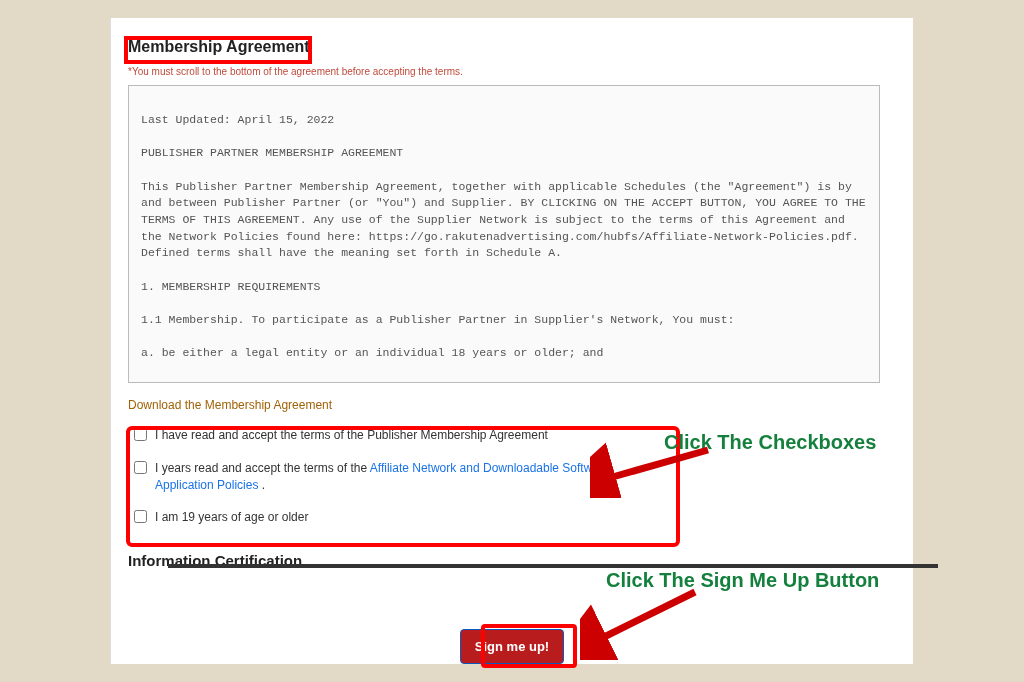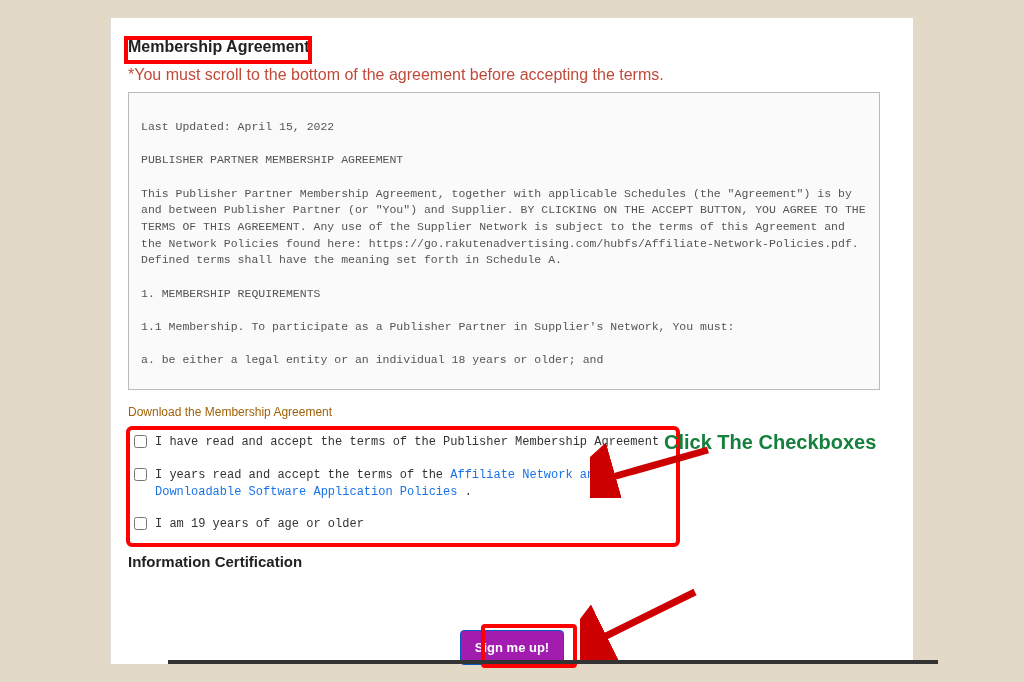--- a/index.html
+++ b/index.html
@@ -9,21 +9,21 @@
       width: 1024px;
       height: 682px;
       overflow: hidden;
       position: relative;
     }
     .outer {
       position: absolute;
       left: 30px;
       top: 18px;
       width: 964px;
-      height: 646px;
+      height: 550px;
       background: #e3d9c7;
     }
     .card {
       position: absolute;
       left: 80px;
       top: 0;
       width: 803px;
       height: 646px;
       background: #fff;
       border-left: 1px solid #ddd;
@@ -38,21 +38,21 @@
     .hl-title {
       position: absolute;
       left: 94px;
       top: 18px;
       width: 188px;
       height: 28px;
       border: 4px solid #f00;
       pointer-events: none;
     }
     .warn {
-      font-size: 16px;
+      font-size: 10px;
       color: #c04a3a;
       margin-bottom: 8px;
     }
     .agreement-box {
       width: 752px;
       height: 298px;
       border: 1px solid #bbb;
       background: #fafafa;
       padding: 26px 12px;
       overflow-y: scroll;
@@ -83,45 +83,45 @@
       padding: 8px 6px;
       font-size: 12px;
       color: #333;
     }
     .check-row input[type=checkbox] {
       width: 13px;
       height: 13px;
       margin-top: 1px;
       accent-color: #1a73e8;
     }
-    .lbl { line-height: 1.4; font-family: Liberation Mono, monospace; }
+    .lbl { line-height: 1.4; }
     .inline-link { color: #1a73e8; cursor: pointer; }
     .hl-checks {
       position: absolute;
       left: 96px;
       top: 408px;
       width: 554px;
       height: 121px;
       border: 4px solid #f00;
       border-radius: 6px;
       pointer-events: none;
     }
     .info-cert {
       font-size: 15px;
       font-weight: bold;
       color: #222;
-      margin-top: 12px;
+      margin-top: 18px;
     }
     .signup-wrap {
       width: 100%;
       text-align: center;
       margin-top: 60px;
     }
     .signup-btn {
-      background: #a21caf;
+      background: #b91c1c;
       color: #fff;
       font-size: 13px;
       font-weight: bold;
       border: 1px solid #0b57c2;
       border-radius: 4px;
       padding: 9px 14px;
       cursor: pointer;
     }
     .hl-signup {
       position: absolute;
@@ -208,20 +208,21 @@
       <button class="signup-btn">Sign me up!</button>
     </div>
 
   </div>
 
   <div class="hl-title"></div>
   <div class="hl-checks"></div>
   <div class="hl-signup"></div>
 
   <div class="annot annot1">Click The Checkboxes</div>
+  <div class="annot annot2">Click The Sign Me Up Button</div>
 
   <svg class="arrow" style="left:560px; top:420px;" width="130" height="60">
     <defs>
       <marker id="ah1" markerWidth="12" markerHeight="12" refX="2" refY="5" orient="auto">
         <polygon points="0,0 10,5 0,10" fill="#cc0000"></polygon>
       </marker>
     </defs>
     <line x1="118" y1="12" x2="12" y2="42" stroke="#cc0000" stroke-width="7" marker-end="url(#ah1)"></line>
   </svg>
 

